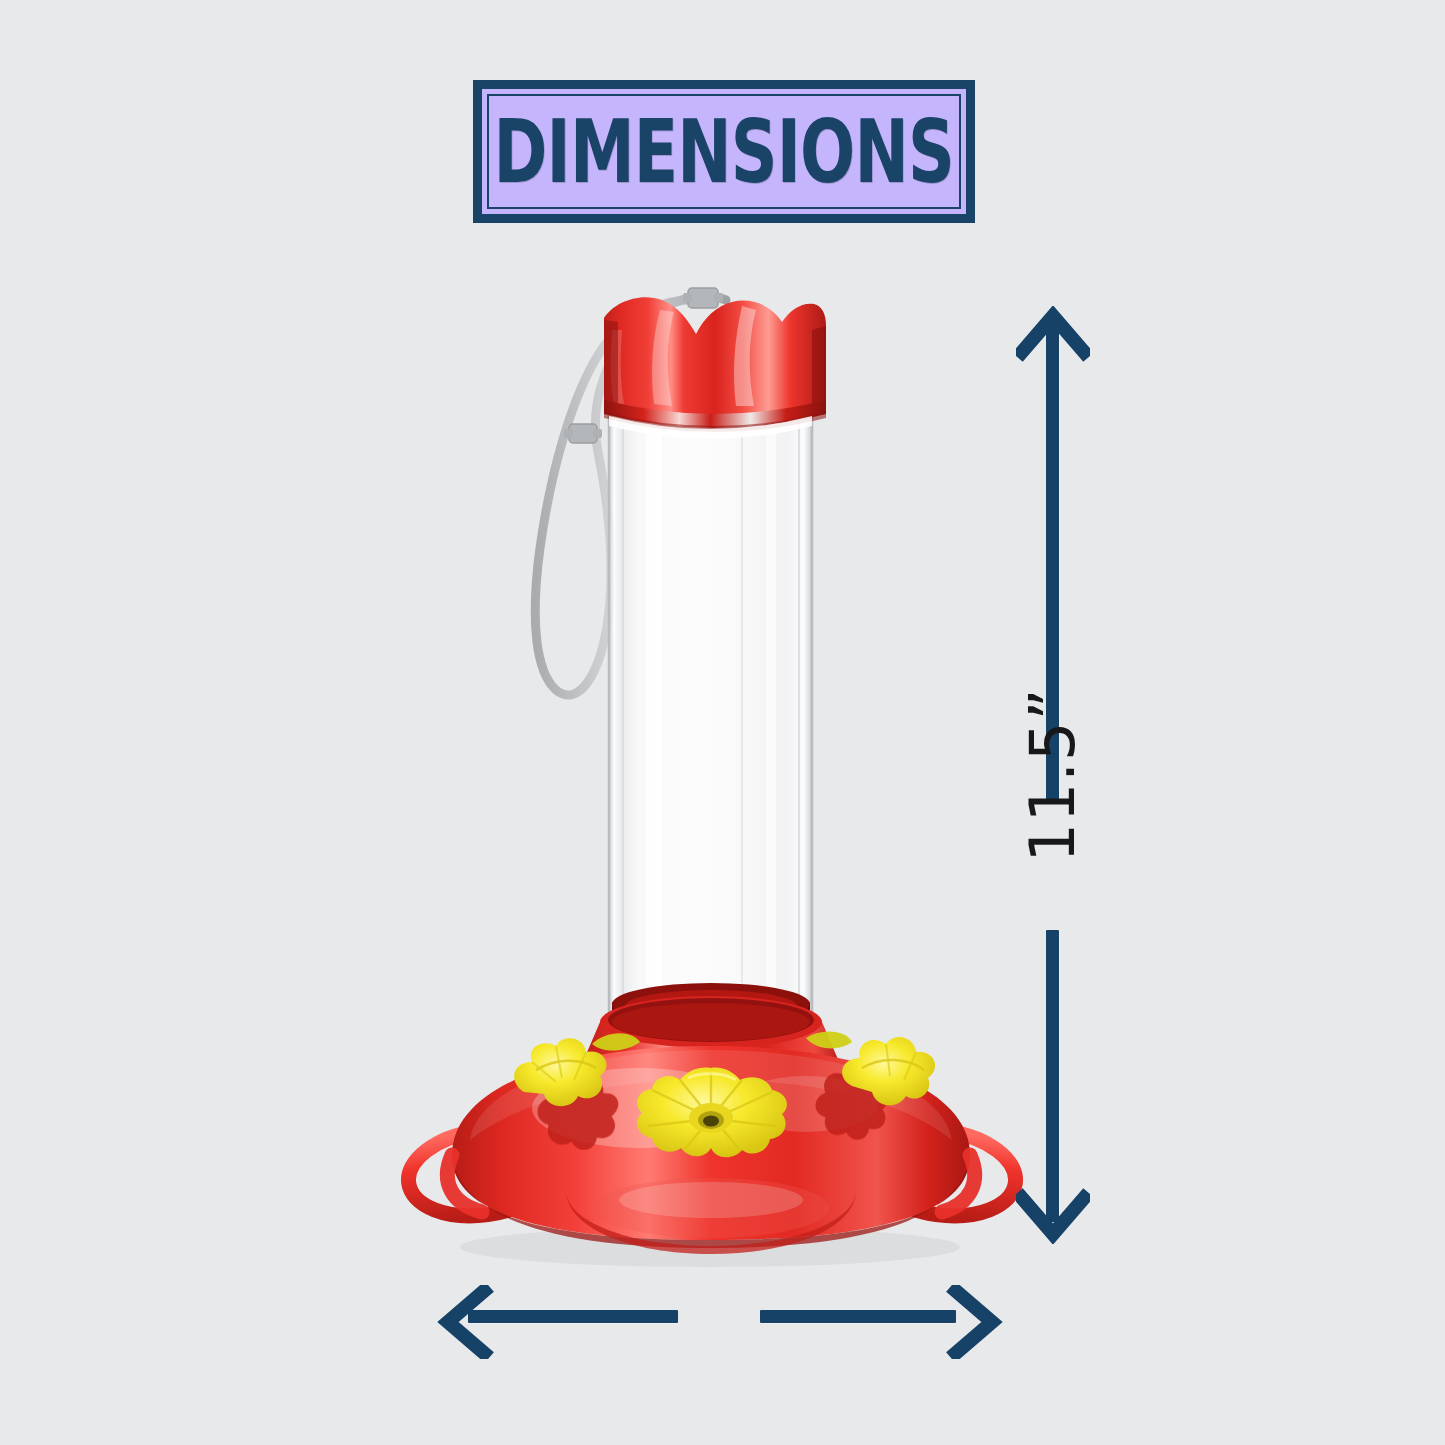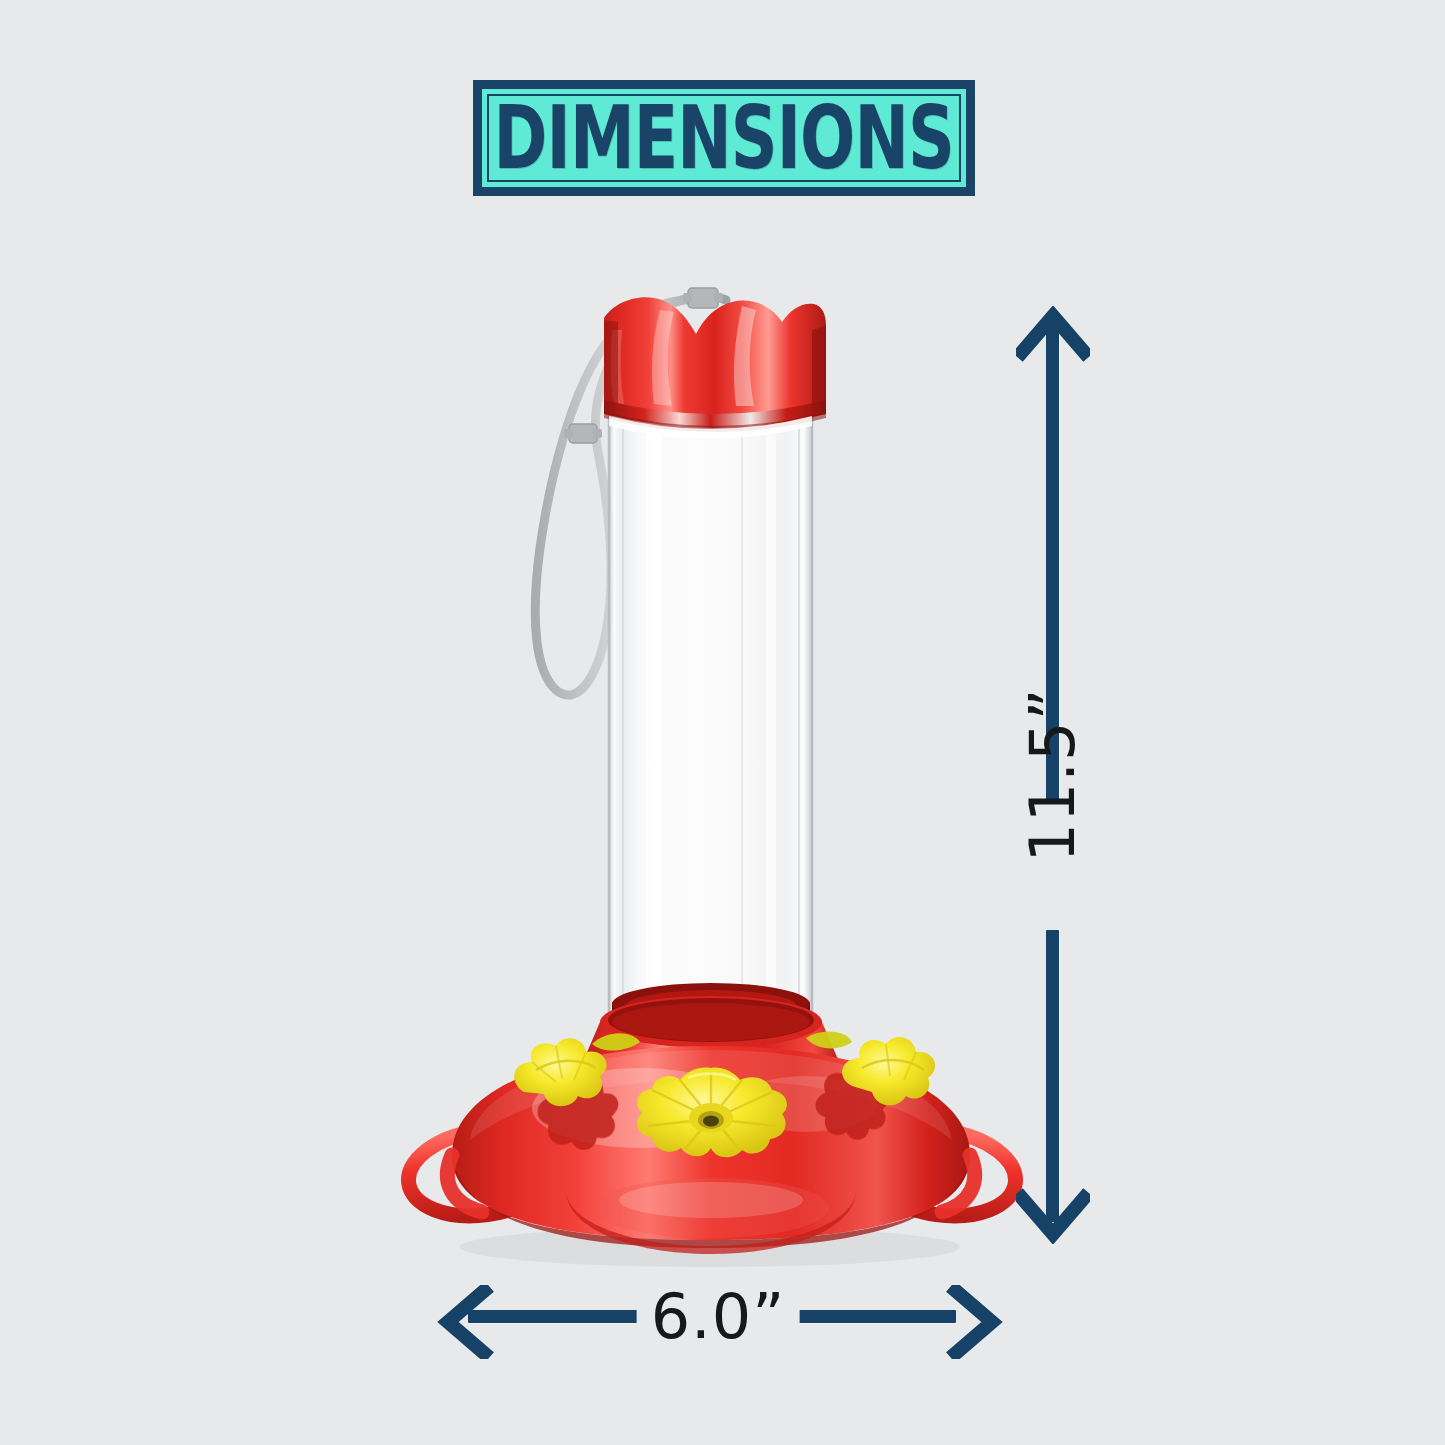--- a/index.html
+++ b/index.html
@@ -8,23 +8,23 @@
     background:#E8E9EB;
     font-family:"Liberation Sans", sans-serif;
     overflow:hidden;
     position:relative;
   }
   #stage{position:absolute;inset:0;}
 
   
   #title-badge{
     position:absolute;
-    left:473px;top:80px;width:502px;height:116px;
+    left:473px;top:80px;width:502px;height:143px;
     border:9px solid #1A4368;
-    background:#5eead4;
+    background:#c4b5fd;
     box-sizing:border-box;
     display:flex;align-items:center;justify-content:center;
   }
   #title-badge::after{
     content:"";position:absolute;inset:5px;border:2px solid #1A4368;pointer-events:none;
   }
   #title-text{
     position:relative;z-index:2;
     color:#1A4368;
     font-family:"Liberation Sans Narrow","DejaVu Sans Condensed","Liberation Sans",sans-serif;
@@ -401,15 +401,14 @@
         <path d="M48 6 L12 37 L48 68" fill="none" stroke="#174268" stroke-width="14" stroke-linecap="square"></path>
       </svg>
     </div>
 
     <div class="chev" style="left:512px;top:5px;">
       <svg width="62" height="74" viewBox="0 0 62 74">
         <path d="M14 6 L50 37 L14 68" fill="none" stroke="#174268" stroke-width="14" stroke-linecap="square"></path>
       </svg>
     </div>
   </div>
-  <div id="h-label">6.0”</div>
 
 </div>
 
 </body></html>

